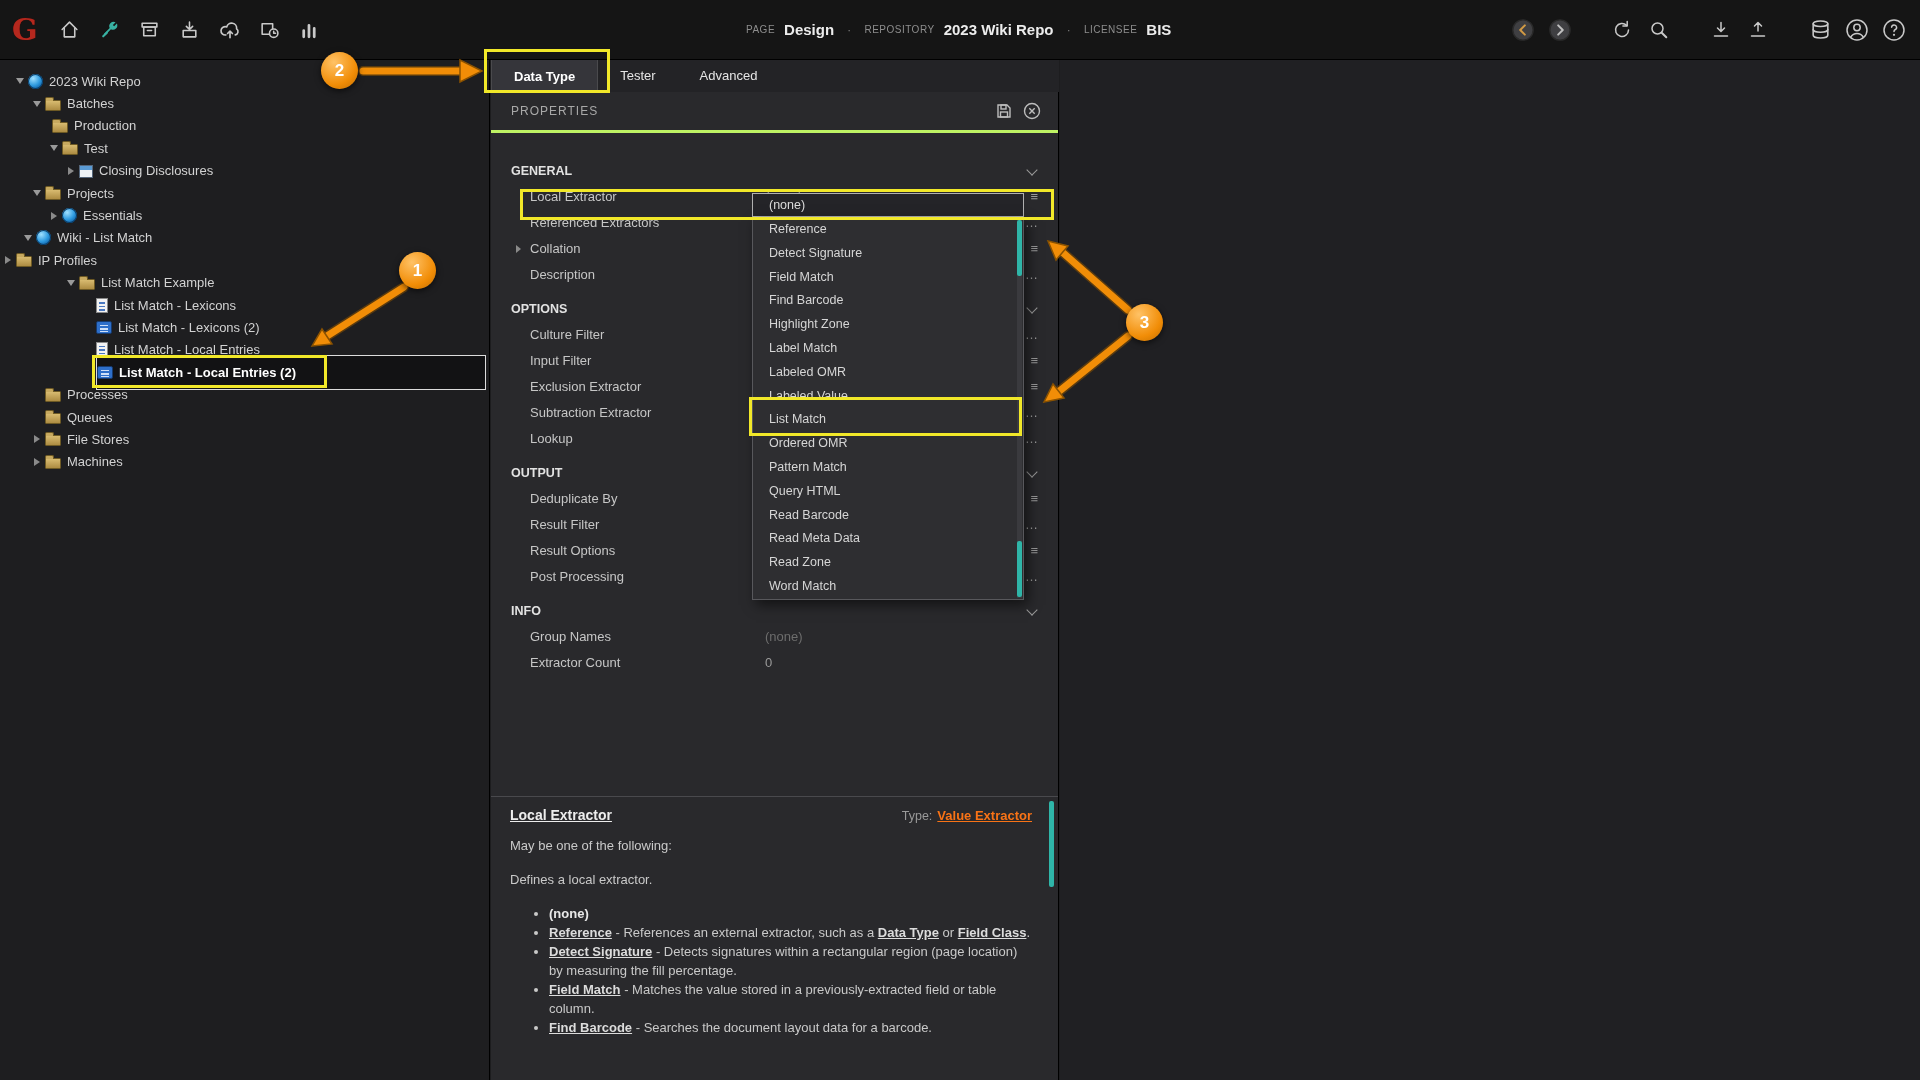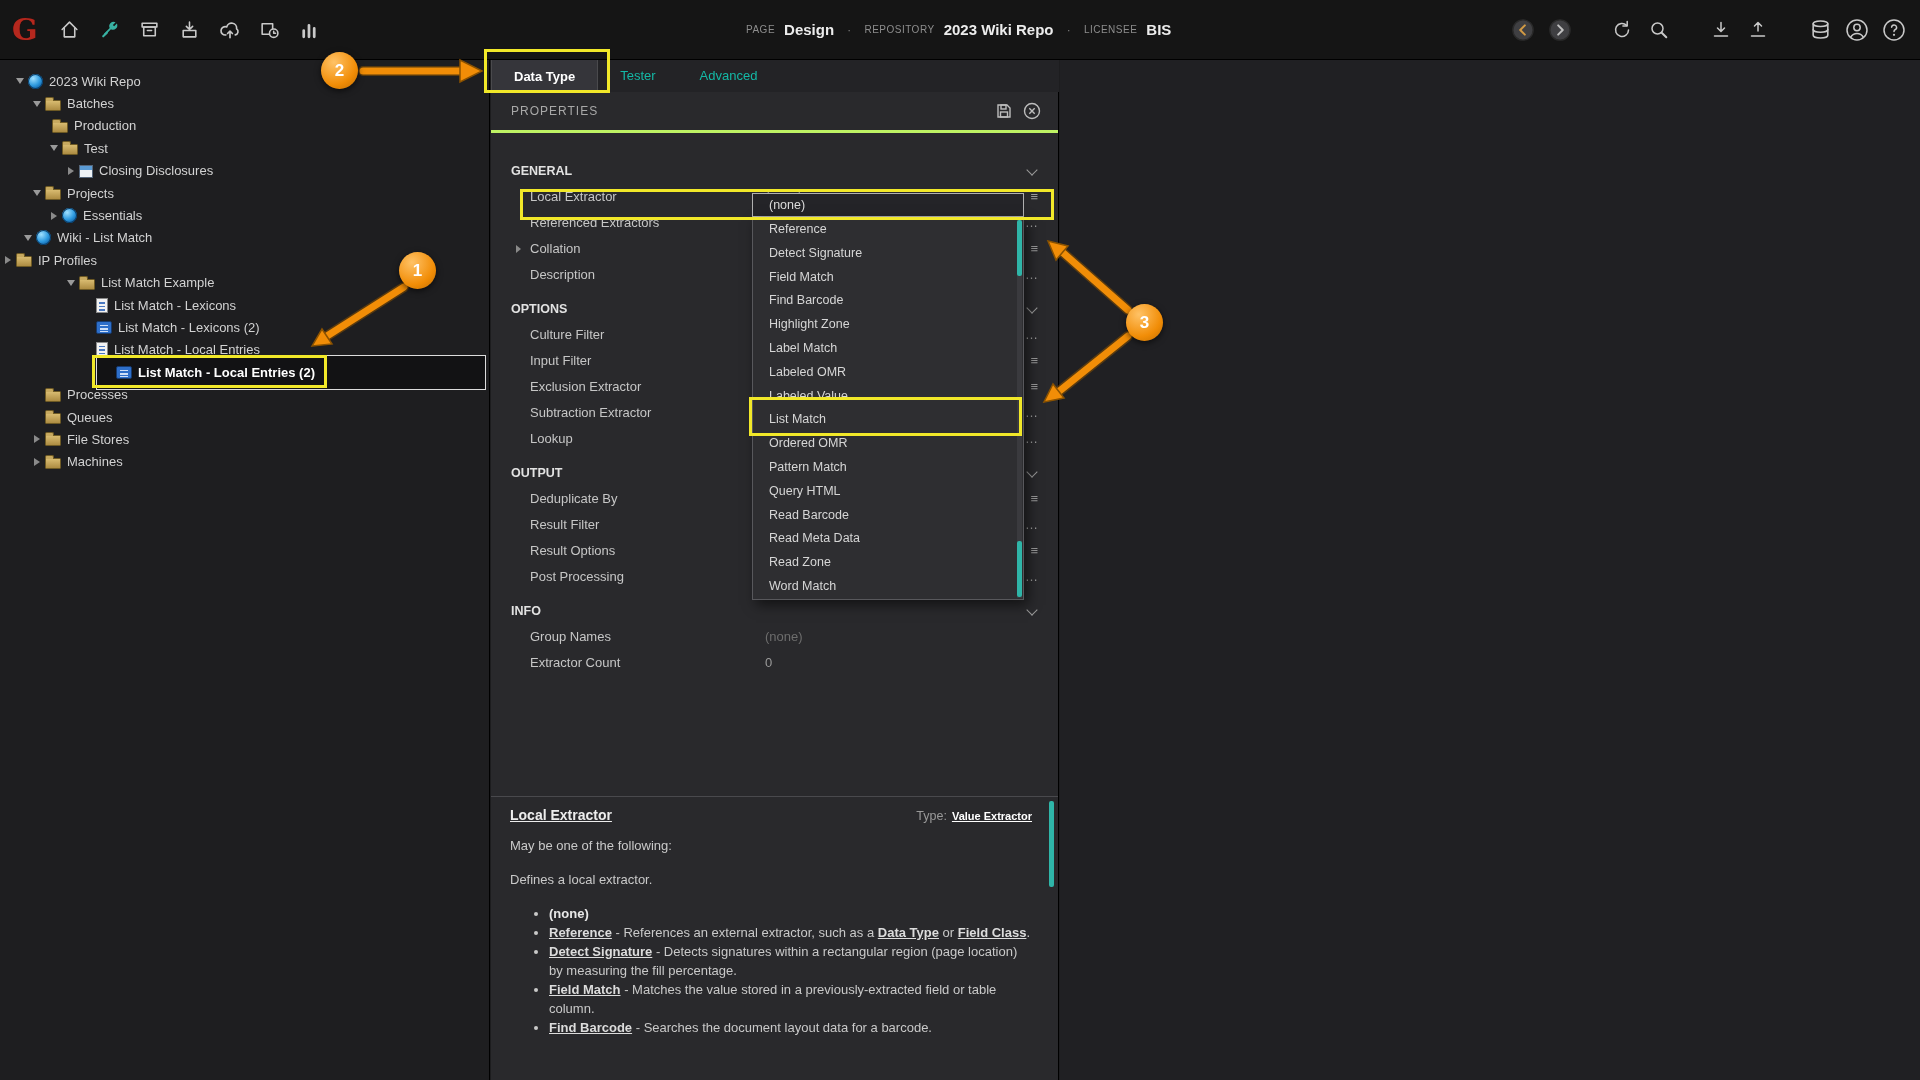--- a/index.html
+++ b/index.html
@@ -30,25 +30,25 @@
   .ic-globe{border-radius:50%;background:radial-gradient(circle at 35% 30%,#9fe0ff,#2f9be0 48%,#0c5a9e 82%);box-shadow:inset 0 0 0 1px #0a3c66}
   .ic-folder{width:16px;height:11px;margin-top:3px;background:linear-gradient(#d8bb70,#ad8c42);border:1px solid #6e5a24;border-radius:1px}
   .ic-folder::before{content:"";position:absolute;top:-4px;left:-1px;width:7px;height:3px;background:#c7a95f;border:1px solid #6e5a24;border-bottom:none;border-radius:2px 2px 0 0}
   .ic-batch{width:14px;height:13px;margin-top:1px;background:linear-gradient(180deg,#5a9bd4 0 4px,#eef2f5 4px);border:1px solid #55667a}
   .ic-page{width:12px;height:15px;background:#f2f2f2;border:1px solid #8a8a8a}
   .ic-page::before{content:"";position:absolute;left:2px;top:3px;right:2px;height:9px;background:repeating-linear-gradient(180deg,#4a78c0 0 1.5px,transparent 1.5px 3.5px)}
   .ic-form{width:16px;height:13px;margin-top:1px;background:#2e6fca;border:1px solid #163a6e;border-radius:2px}
   .ic-form::before{content:"";position:absolute;left:3px;top:3px;right:3px;height:7px;background:repeating-linear-gradient(180deg,#cfe0f8 0 1.4px,transparent 1.4px 3.2px)}
   .tlabel{overflow:hidden;text-overflow:ellipsis}
   .trow.editing{height:22.4px}
-  .edit-wrap{flex:1;display:flex;align-items:center;border:1px solid #dcdcdc;background:#121214;height:35px;margin-right:3px;padding:0 19px;box-sizing:border-box}
+  .edit-wrap{flex:1;display:flex;align-items:center;border:1px solid #dcdcdc;background:#121214;height:35px;margin-right:3px;padding:0 0;box-sizing:border-box}
   .edit-wrap .tlabel{font-weight:bold;color:#fff}
   
   .tabbar{position:absolute;top:59px;left:491px;width:568px;height:33px;background:#232326;display:flex;align-items:stretch;z-index:6}
-  .tab{display:flex;align-items:center;padding:0 22px;font-size:13px;color:#14b8a6;cursor:pointer}
+  .tab{display:flex;align-items:center;padding:0 22px;font-size:13px;color:#e5e5e5;cursor:pointer}
   .tab.active{background:#35353a;color:#fff;font-weight:bold;border:1px solid #4a4a4d;border-bottom:none}
   
   .props{position:absolute;top:92px;left:491px;width:568px;bottom:0;background:#29292c;z-index:5;box-sizing:border-box;border-right:1px solid #000}
   .props-header{height:38px;display:flex;align-items:center;padding:0 16px 0 20px;color:#a8a8a8;font-size:12px;letter-spacing:1px;border-bottom:3px solid #bef264}
   .props-header .sp{flex:1}
   .phi{width:20px;height:20px;display:flex;align-items:center;justify-content:center;margin-left:8px;cursor:pointer}
   .phi svg{stroke:#bdbdbd;fill:none;stroke-width:1.4}
   .props-body{padding-top:9px;position:relative}
   .psec{height:26px;line-height:26px;margin-top:8px;padding-left:20px;font-size:12.5px;font-weight:bold;color:#e2e2e2;position:relative;cursor:pointer}
   .psec.first{margin-top:16px}
@@ -60,21 +60,21 @@
   .pvalue.dim{color:#6d6d6d}
   .picon{position:absolute;right:20px;top:0;color:#9a9a9a;font-size:13px;cursor:pointer}
   .picon.menu::before{content:"\2261"}
   .picon.dots::before{content:"\2026"}
   
   .help{position:absolute;left:0;right:0;top:704px;bottom:0;border-top:1px solid #49494d;padding:10px 26px 0 19px;box-sizing:border-box;color:#c9c9c9;font-size:13px;background:#29292c}
   .help-title-row{display:flex;align-items:baseline;margin-bottom:13px}
   .help-title{font-size:14px;font-weight:bold;color:#ededed;text-decoration:underline}
   .help-sp{flex:1}
   .help-type-label{color:#9a9a9a;font-size:12.5px;margin-right:5px}
-  .help-type-value{font-size:11px;font-weight:bold;color:#ffffff;text-decoration:underline;cursor:pointer}
+  .help-type-value{font-size:13px;font-weight:bold;color:#f97316;text-decoration:underline;cursor:pointer}
   .help p{margin:0 0 15px 0;line-height:19px}
   .help ul{margin:0;padding-left:39px}
   .help li{line-height:19px;margin:0}
   .hb{font-weight:bold;color:#e8e8e8}
   .lk{font-weight:bold;color:#dcdcdc;text-decoration:underline;cursor:pointer}
   .help-scroll{position:absolute;right:4px;top:4px;width:5px;height:86px;background:#2fb5a8;border-radius:2px}
   
   .rightpane{position:absolute;top:59px;left:1060px;right:0;bottom:0;background:#202023}
   
   .combo{position:absolute;left:752px;top:193px;width:272px;height:24px;box-sizing:border-box;background:#242428;border:1px solid #b0b0b0;color:#dcdcdc;font-size:12.5px;line-height:22px;padding-left:16px;z-index:30;cursor:pointer}

